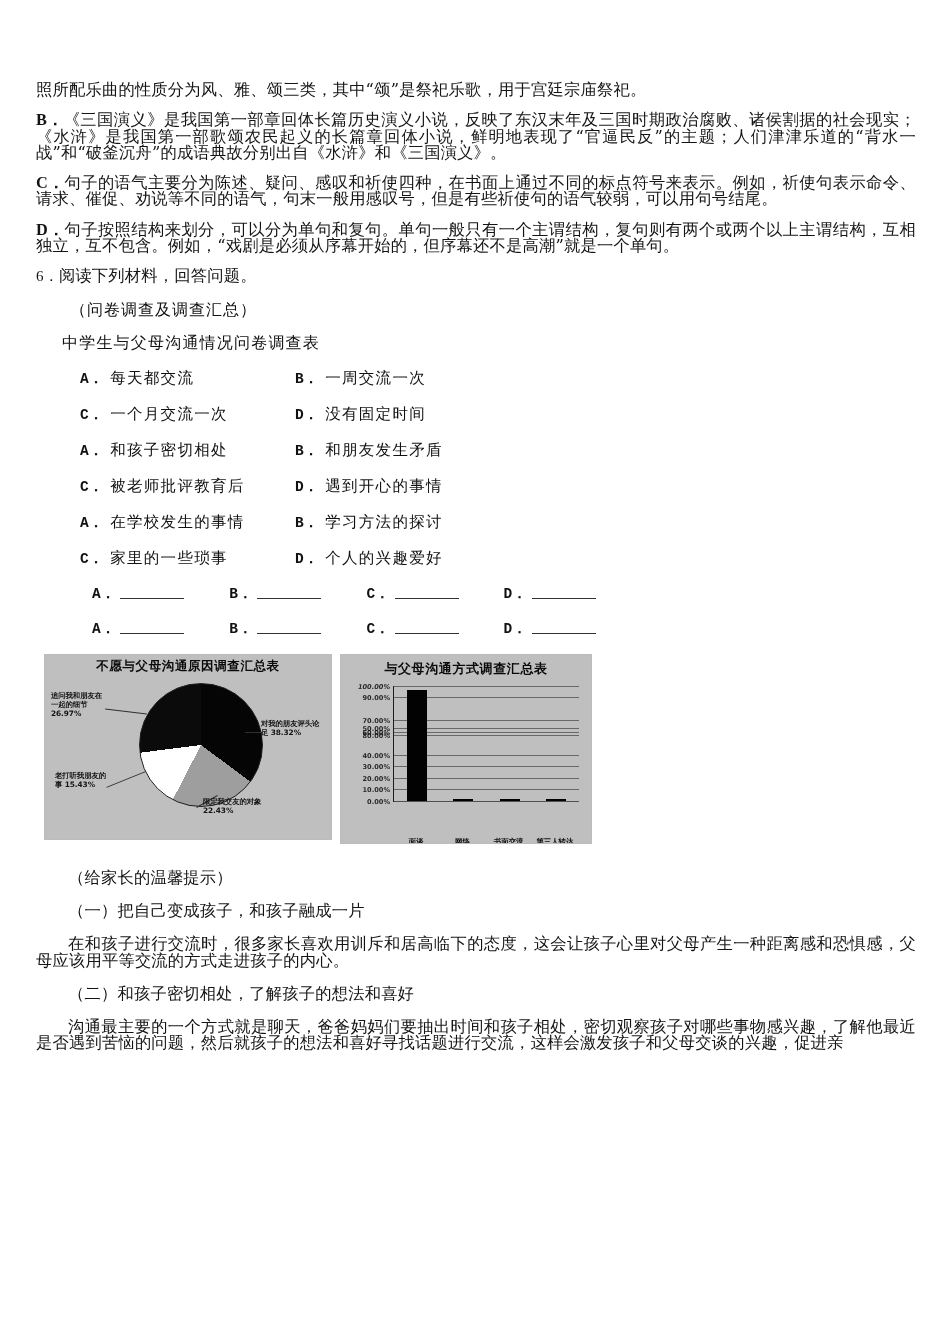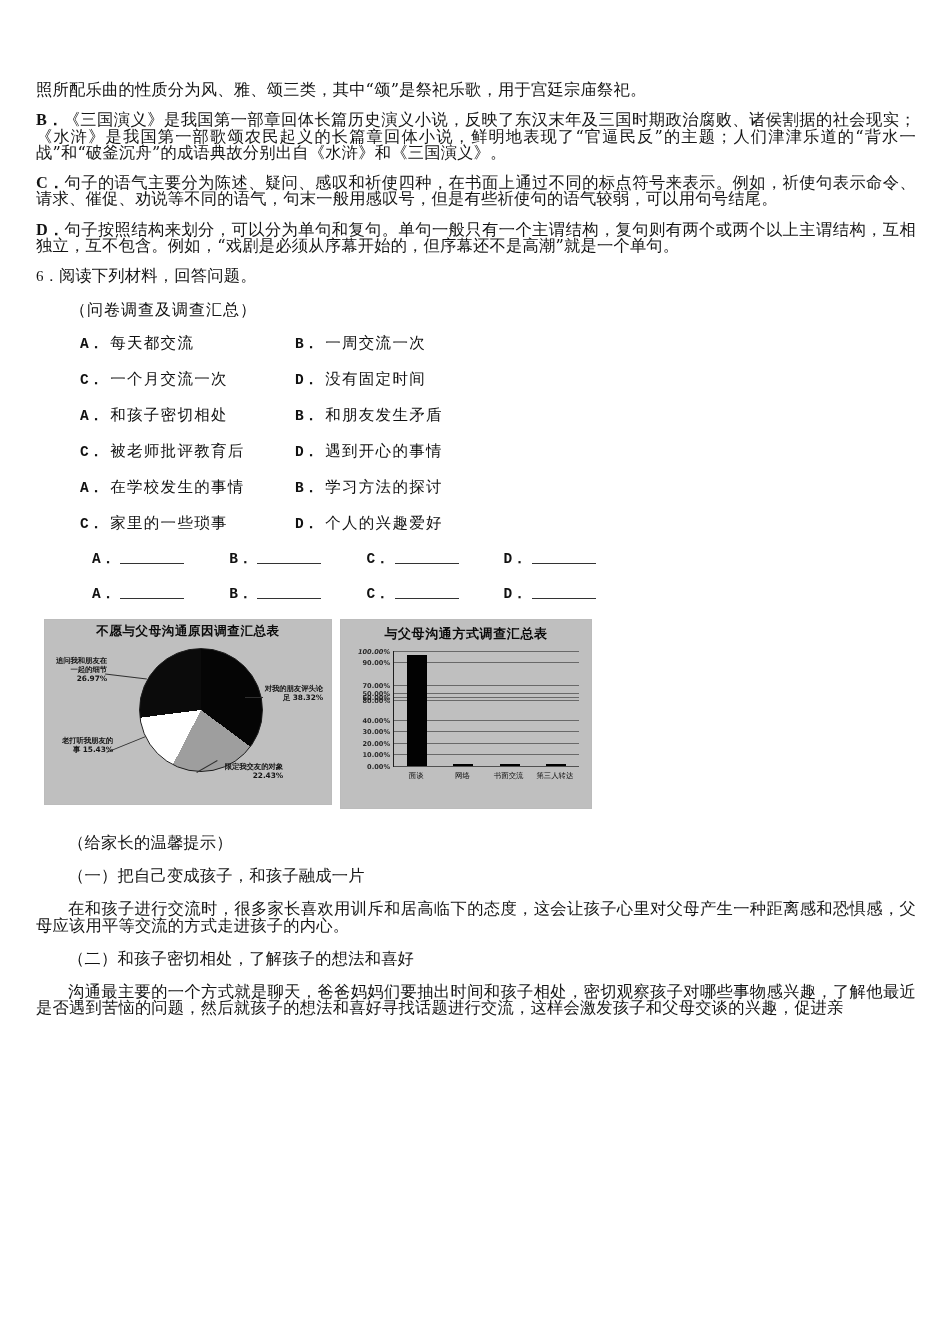--- a/index.html
+++ b/index.html
@@ -132,21 +132,21 @@
     font-size: 12.5px;
     font-weight: 700;
     letter-spacing: 0.6px;
     font-family: "DejaVu Serif", serif;
     color: #101010;
     margin-top: 3px;
   }
   .scan-bar .scan-title { font-size: 13px; margin-top: 5px; }
 
   
-  .pie-wrap { position: relative; width: 288px; height: 160px; text-align: right; }
+  .pie-wrap { position: relative; width: 288px; height: 160px; }
   .pie {
     position: absolute;
     left: 94px;
     top: 8px;
     width: 124px;
     height: 124px;
     border-radius: 50%;
     border: 1px solid #222;
     box-sizing: border-box;
     background:
@@ -225,24 +225,25 @@
     position: absolute;
     left: 52px;
     top: 126px;
     width: 190px;
     height: 20px;
   }
   .xlbl {
     position: absolute;
     font-size: 7.4px;
     font-family: "DejaVu Sans", sans-serif;
-    font-weight: 400;
+    font-weight: 700;
     color: #121212;
     transform: translateX(-50%);
     white-space: nowrap;
+    margin-top: 31px;
   }
 
   
   .lower { margin-top: 24px; }
   .lower .para { margin-bottom: 17px; }
   .hang { text-indent: 32px; }
   .sub-head { text-indent: 32px; }
 </style>
 </head>
 <body>
@@ -255,20 +256,21 @@
     <p class="para"><span class="opt-label">B．</span><span>《三国演义》是我国第一部章回体长篇历史演义小说，反映了东汉末年及三国时期政治腐败、诸侯割据的社会现实；《水浒》是我国第一部歌颂农民起义的长篇章回体小说，鲜明地表现了“官逼民反”的主题；人们津津乐道的“背水一战”和“破釜沉舟”的成语典故分别出自《水浒》和《三国演义》。</span></p>
 
     <p class="para"><span class="opt-label">C．</span><span>句子的语气主要分为陈述、疑问、感叹和祈使四种，在书面上通过不同的标点符号来表示。例如，祈使句表示命令、请求、催促、劝说等不同的语气，句末一般用感叹号，但是有些祈使句的语气较弱，可以用句号结尾。</span></p>
 
     <p class="para"><span class="opt-label">D．</span><span>句子按照结构来划分，可以分为单句和复句。单句一般只有一个主谓结构，复句则有两个或两个以上主谓结构，互相独立，互不包含。例如，“戏剧是必须从序幕开始的，但序幕还不是高潮”就是一个单句。</span></p>
 
     <p class="para tight"><span class="qnum">6．</span><span>阅读下列材料，回答问题。</span></p>
 
     <div class="survey">
       <div class="survey-head">（问卷调查及调查汇总）</div>
+      <div class="survey-title">中学生与父母沟通情况问卷调查表</div>
 
       <div class="survey-row">
         <span class="cell cell-a"><span class="ltr">A．</span><span>每天都交流</span></span><span class="cell cell-b"><span class="ltr">B．</span><span>一周交流一次</span></span>
       </div>
 
       <div class="survey-row">
         <span class="cell cell-a"><span class="ltr">C．</span><span>一个月交流一次</span></span><span class="cell cell-b"><span class="ltr">D．</span><span>没有固定时间</span></span>
       </div>
 
       <div class="survey-row">

